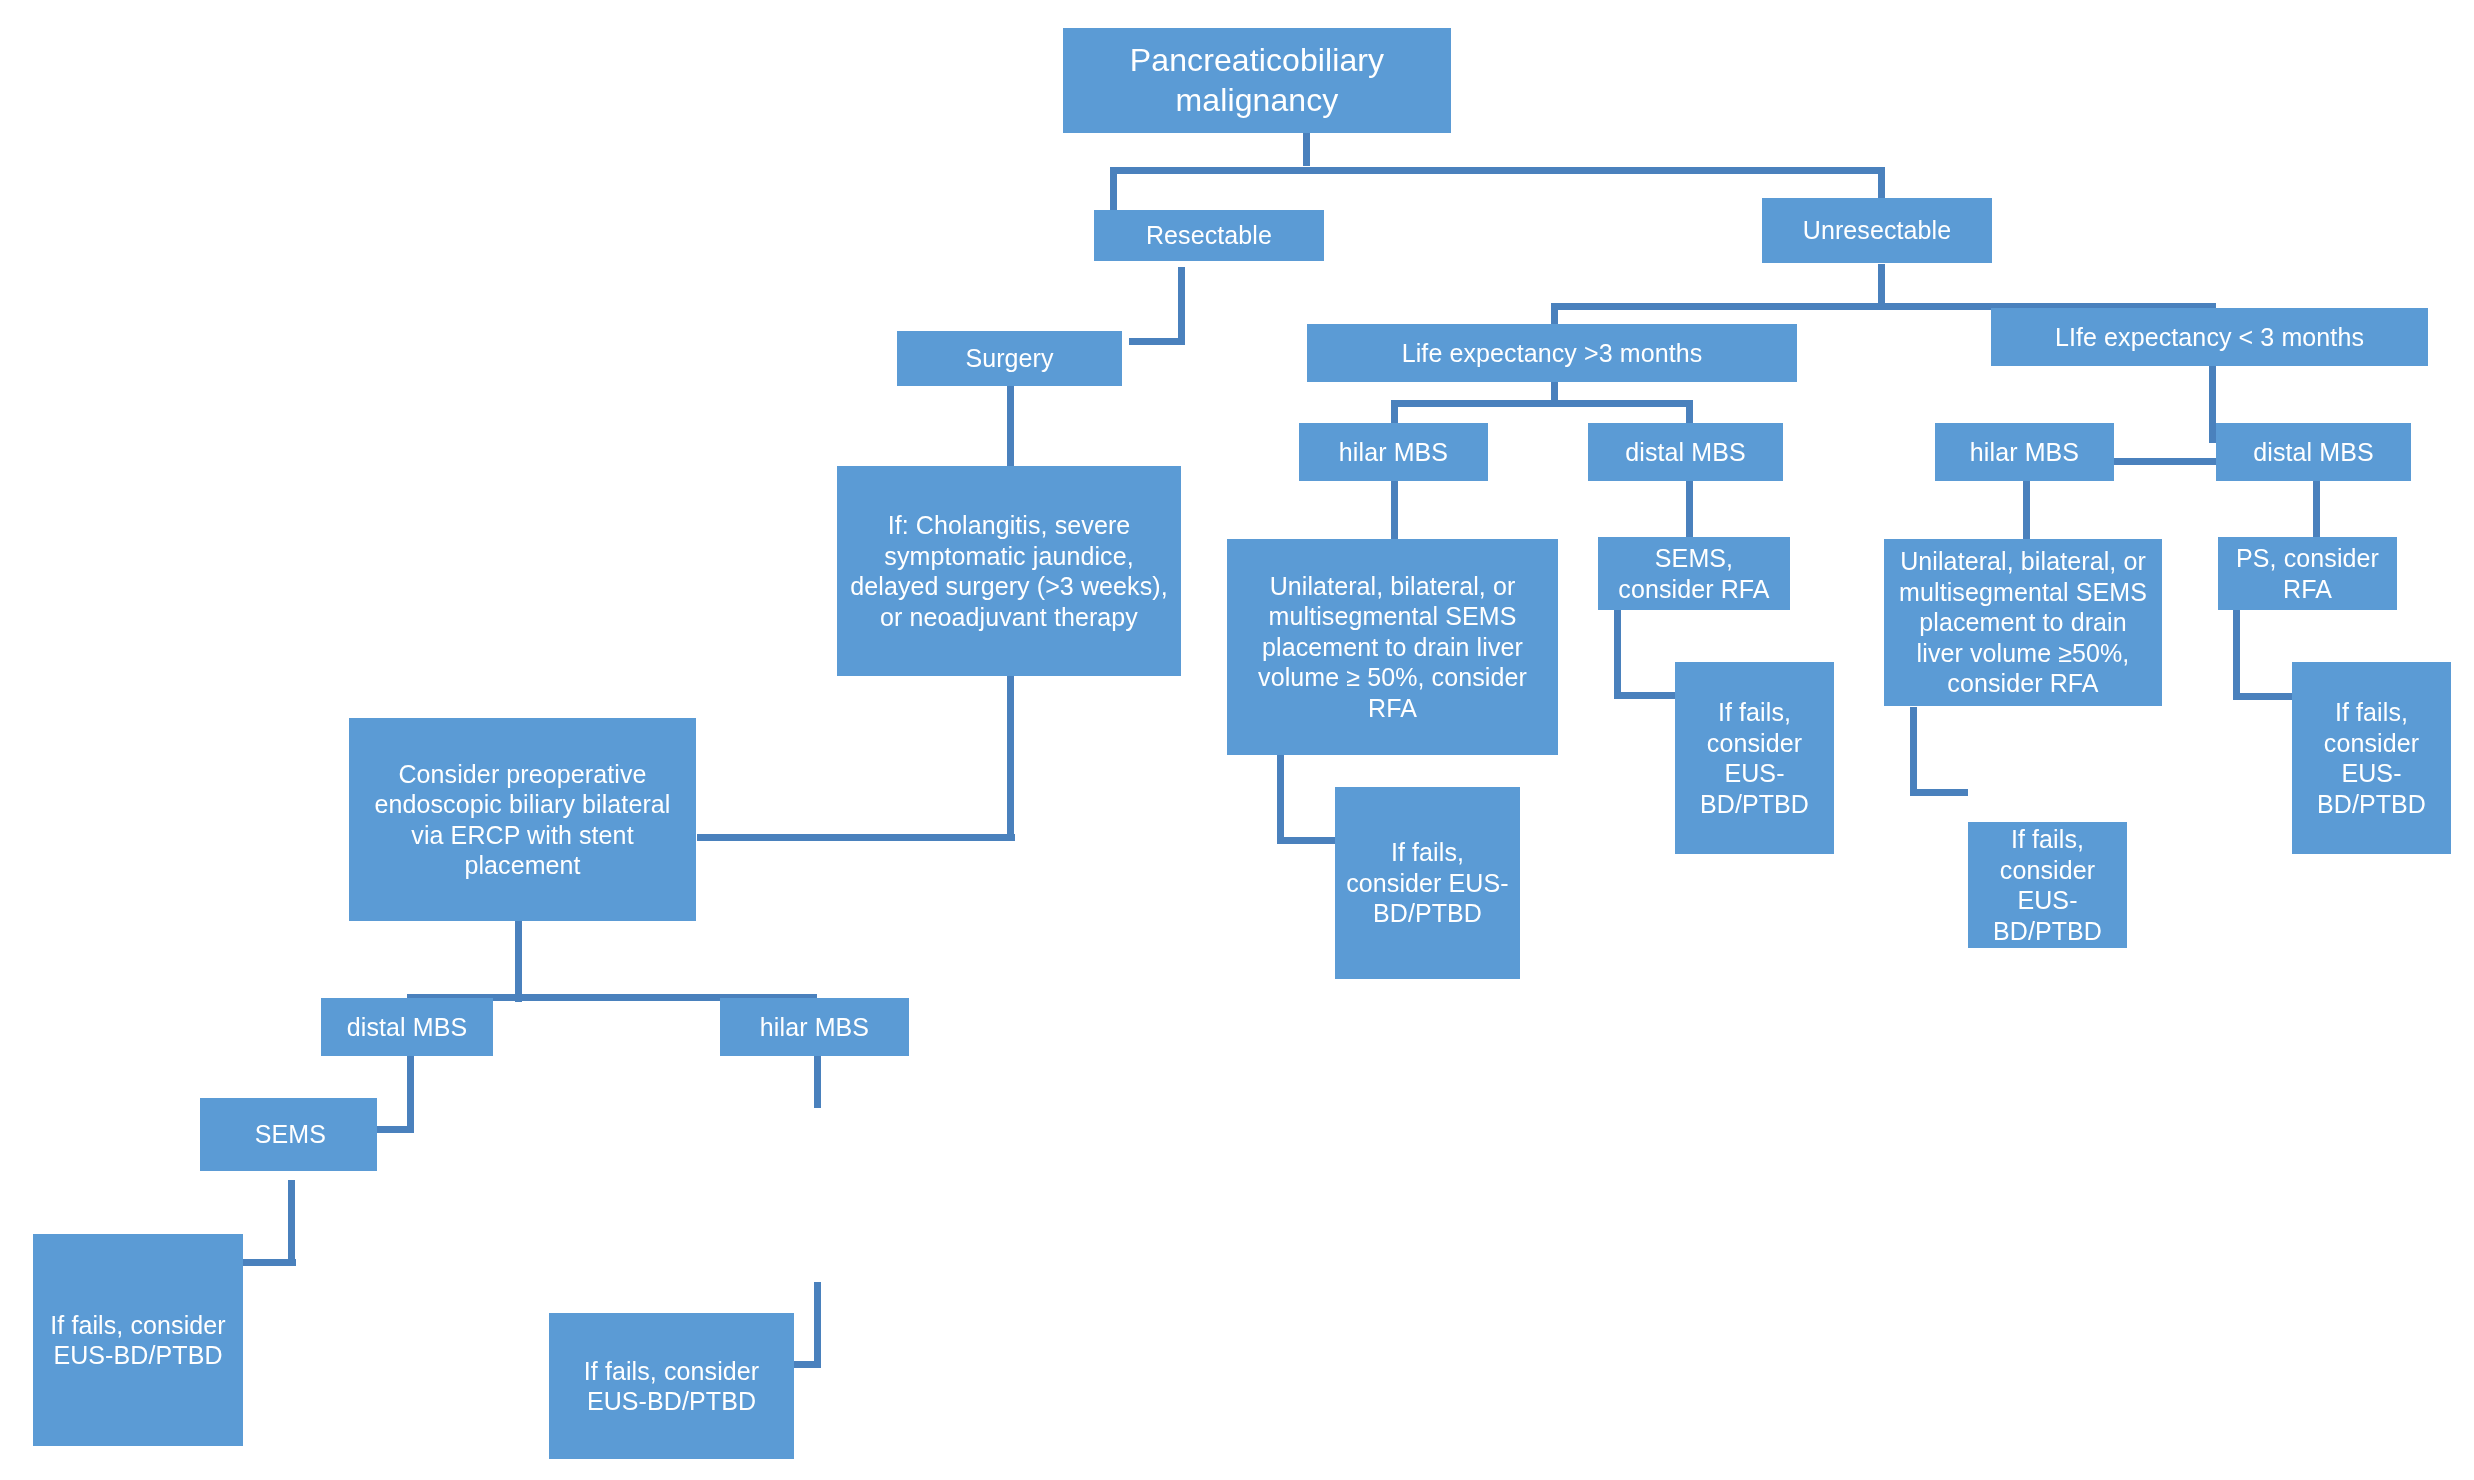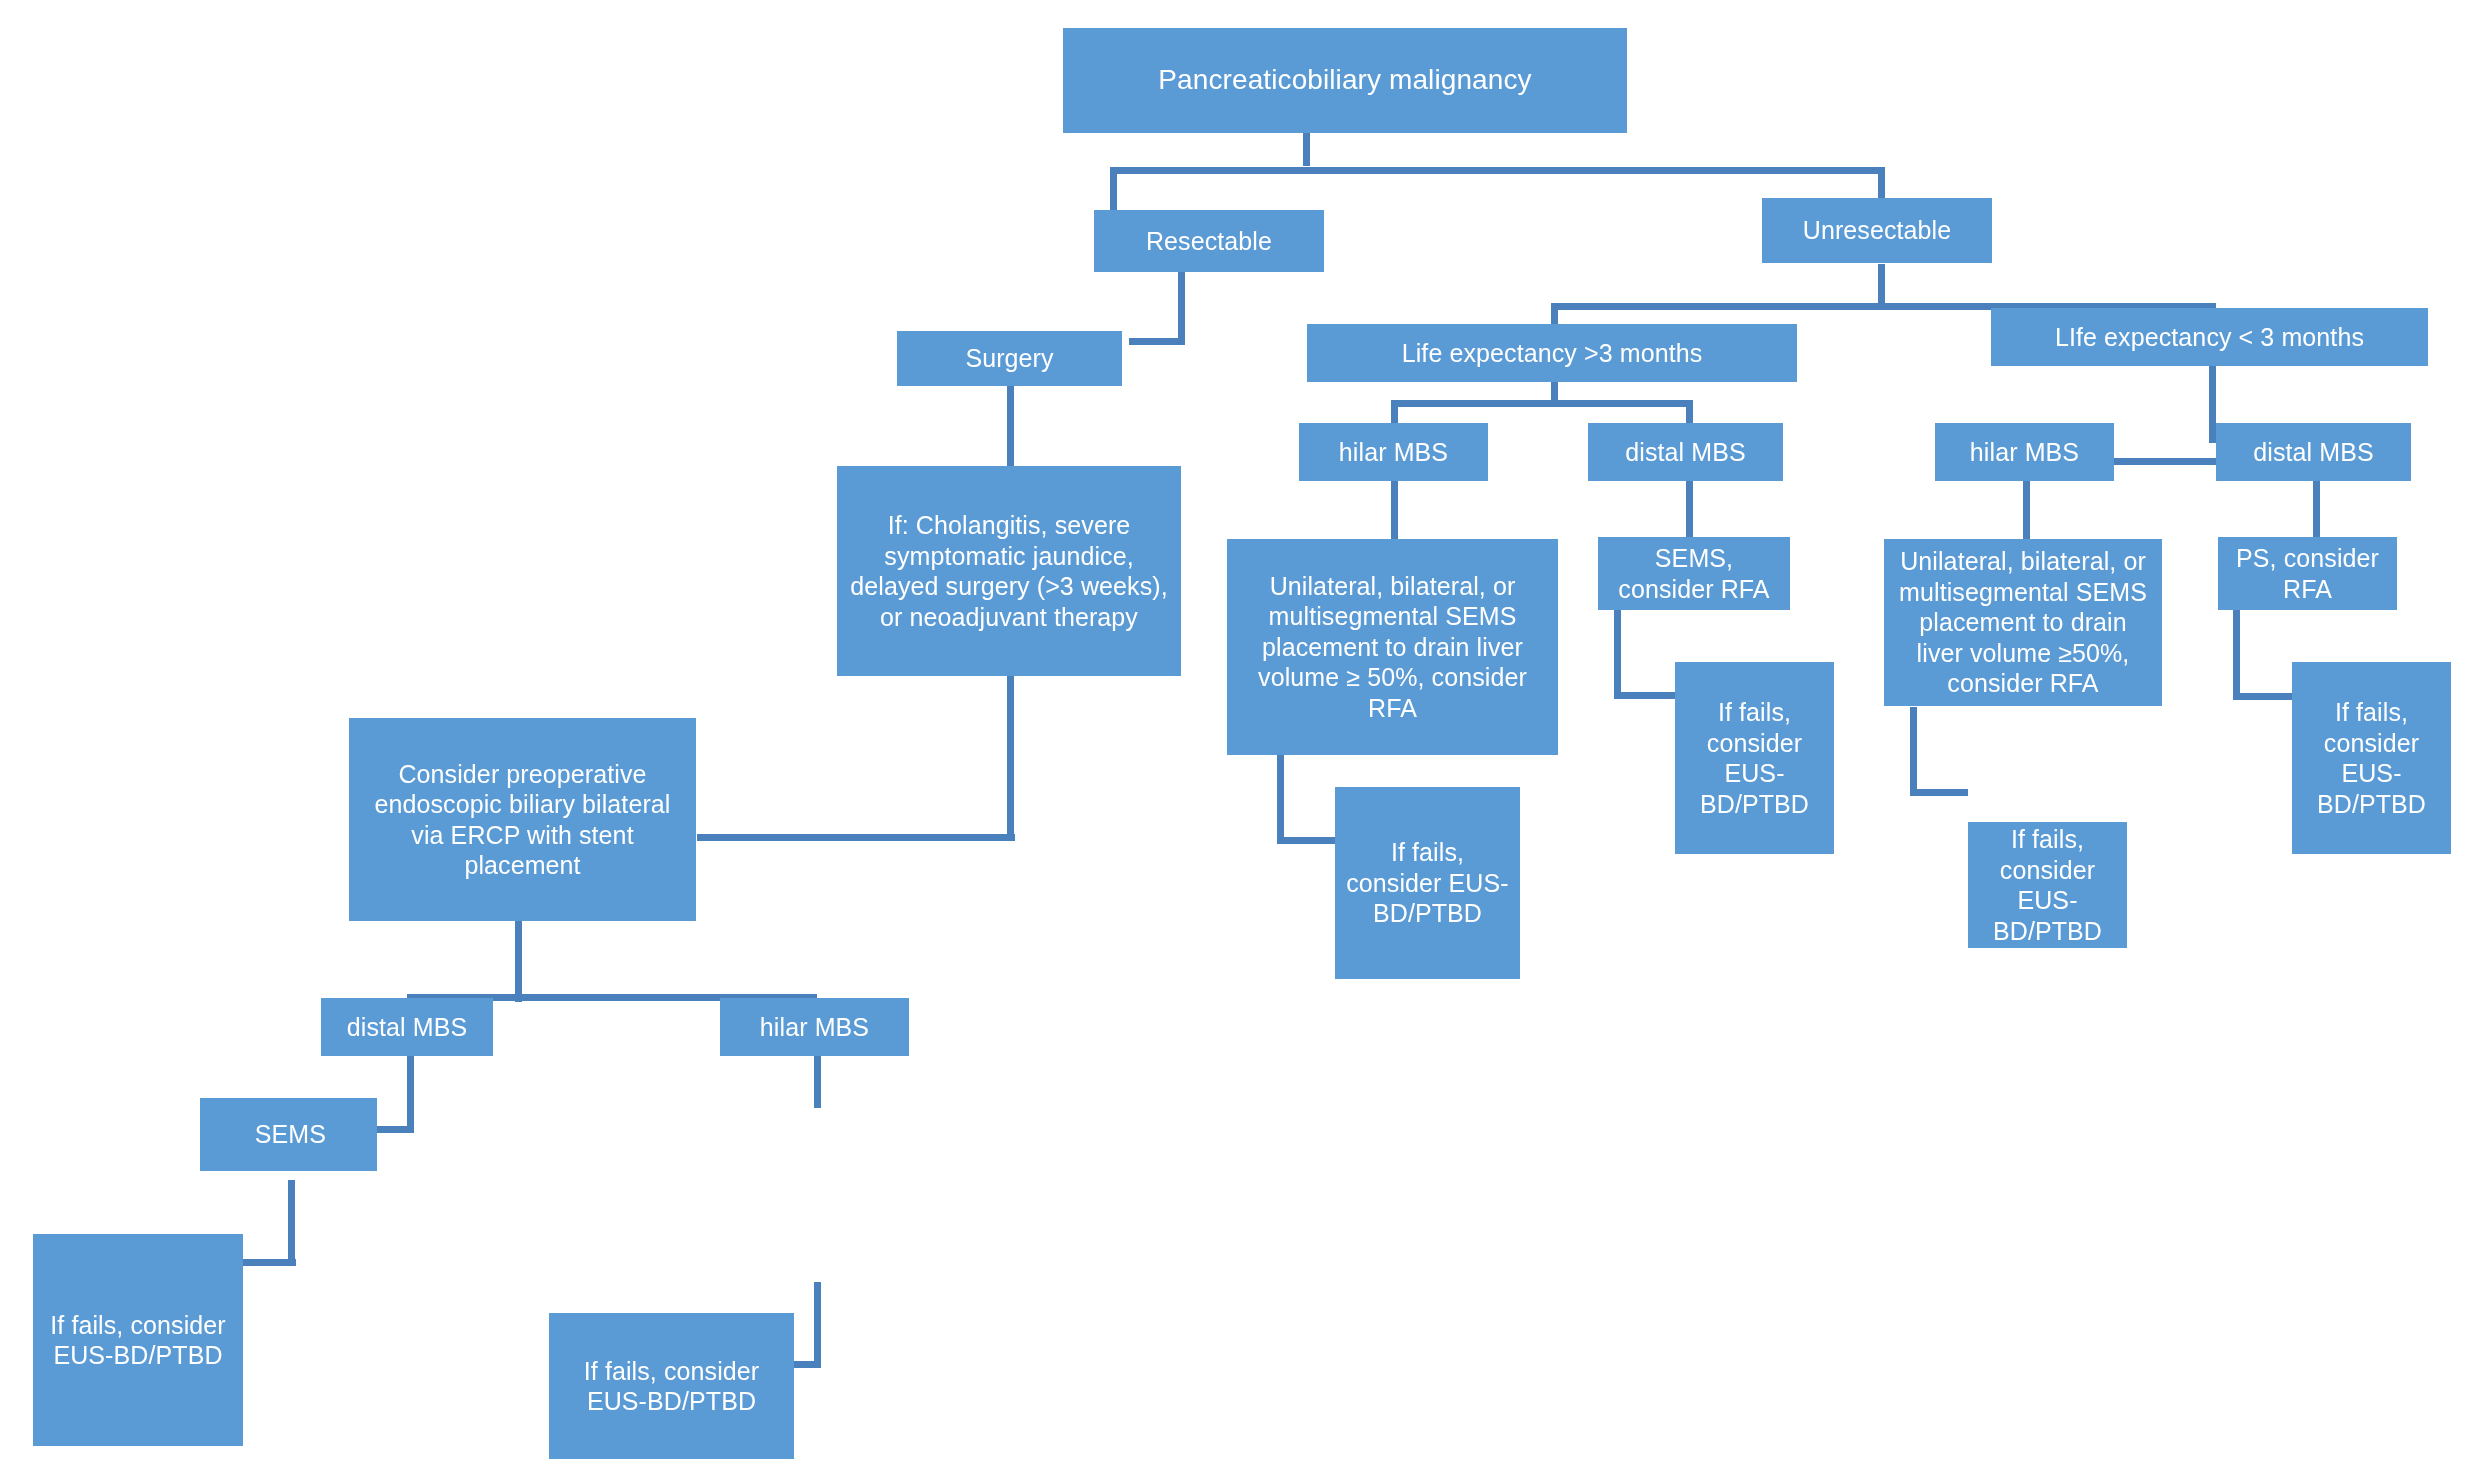--- a/index.html
+++ b/index.html
@@ -98,25 +98,25 @@
   <div class="conn v" style="left:2023px; top:481px; height:58px;"></div>
 
   <div class="conn v" style="left:1910px; top:707px; height:89px;"></div>
   <div class="conn h" style="left:1910px; top:789px; width:58px;"></div>
 
   <div class="conn v" style="left:2313px; top:481px; height:56px;"></div>
 
   <div class="conn v" style="left:2233px; top:607px; height:93px;"></div>
   <div class="conn h" style="left:2233px; top:693px; width:61px;"></div>
 
-  <div class="node" style="left:1305px; top:28px; width:564px; height:105px; font-size:28px; transform:translateX(-242px);">
+  <div class="node" style="left:1305px; top:28px; width:388px; height:105px; font-size:32px; transform:translateX(-242px);">
     <span>Pancreaticobiliary malignancy</span>
   </div>
 
-  <div class="node" style="left:1094px; top:210px; width:230px; height:62px;">
+  <div class="node" style="left:1094px; top:210px; width:230px; height:51px;">
     <span>Resectable</span>
   </div>
 
   <div class="node" style="left:1762px; top:198px; width:230px; height:65px;">
     <span>Unresectable</span>
   </div>
 
   <div class="node" style="left:897px; top:331px; width:225px; height:55px;">
     <span>Surgery</span>
   </div>

